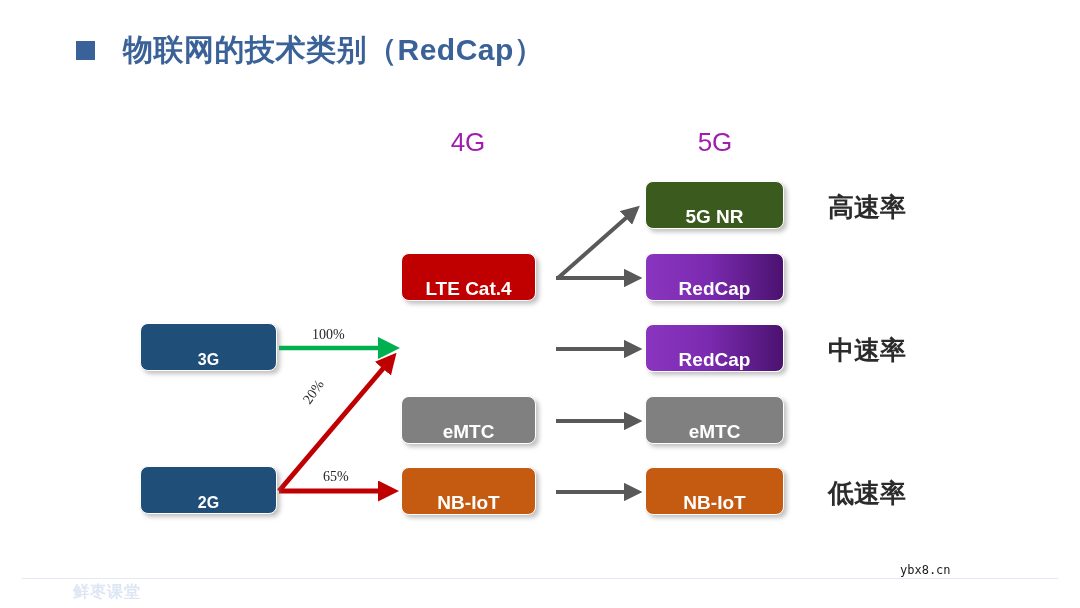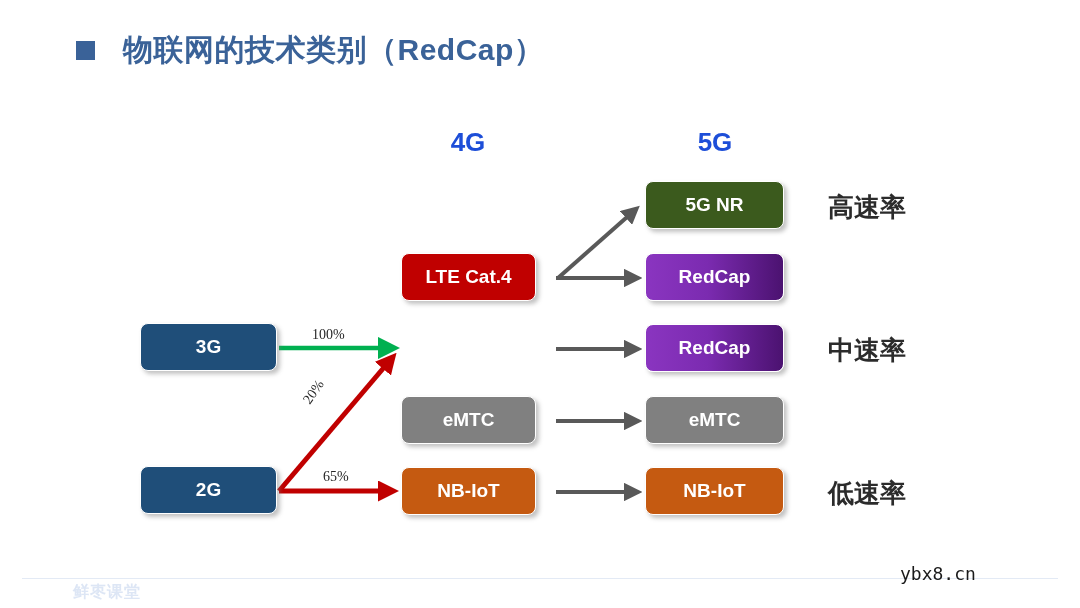--- a/index.html
+++ b/index.html
@@ -36,22 +36,22 @@
     font-weight: bold;
     color: #3a6298;
     letter-spacing: 0.5px;
     white-space: nowrap;
   }
 
   
   .col-header {
     position: absolute;
     font-size: 26px;
-    font-weight: bold;
-    color: #1d4ed8;
+    font-weight: normal;
+    color: #a21caf;
     text-align: center;
     width: 120px;
   }
   #hdr-4g { left: 408px; top: 127px; }
   #hdr-5g { left: 655px; top: 127px; }
 
   
   #diagram {
     position: absolute;
     left: 0;
@@ -66,38 +66,38 @@
     width: 1080px;
     height: 608px;
     pointer-events: none;
   }
 
   
   .node-box {
     position: absolute;
     border-radius: 8px;
     display: flex;
-    align-items: center;
+    align-items: flex-end;
     justify-content: center;
     color: #ffffff;
     font-weight: bold;
     text-align: center;
     box-shadow: 3px 3px 4px rgba(120,120,120,0.45);
     border: 1.5px solid #ffffff;
     box-sizing: border-box;
     line-height: 1.16;
   }
 
   
   .box-gen {
     width: 137px;
     height: 48px;
     left: 140px;
     background: #1f4e79;
-    font-size: 19px;
+    font-size: 16px;
   }
   #box-3g { top: 323px; }
   #box-2g { top: 466px; }
 
   
   .box-4g {
     width: 135px;
     left: 401px;
     font-size: 19px;
   }
@@ -197,21 +197,21 @@
     font-size: 16px;
     font-weight: bold;
     color: #dde6f5;
     letter-spacing: 1px;
     margin-left: 35px;
   }
   #watermark {
     position: absolute;
     left: 900px;
     top: 563px;
-    font-size: 18px;
+    font-size: 12px;
     color: #1a1a1a;
     font-family: "DejaVu Sans Mono", "Liberation Mono", monospace;
   }
 </style>
 </head>
 <body>
 
 <div id="title-row">
   <div id="title-bullet"></div>
   <div id="title-text">物联网的技术类别（RedCap）</div>

